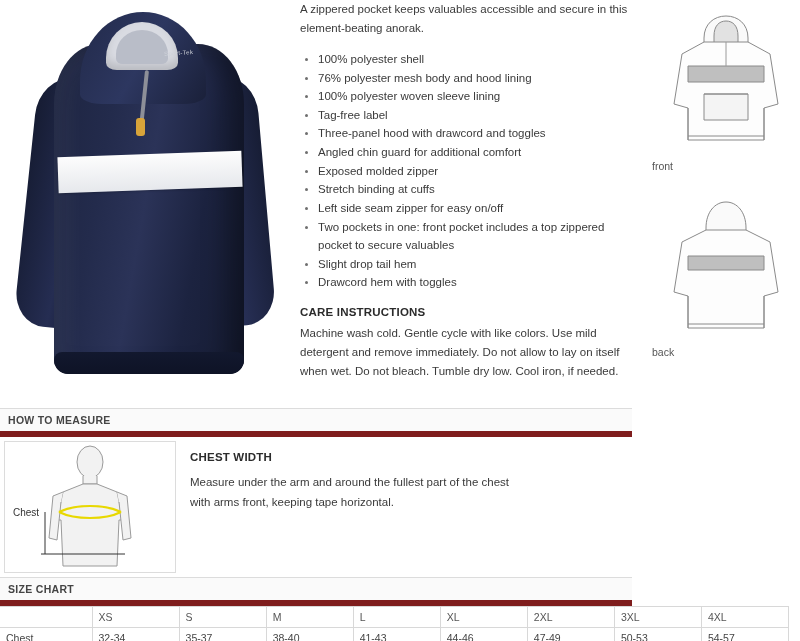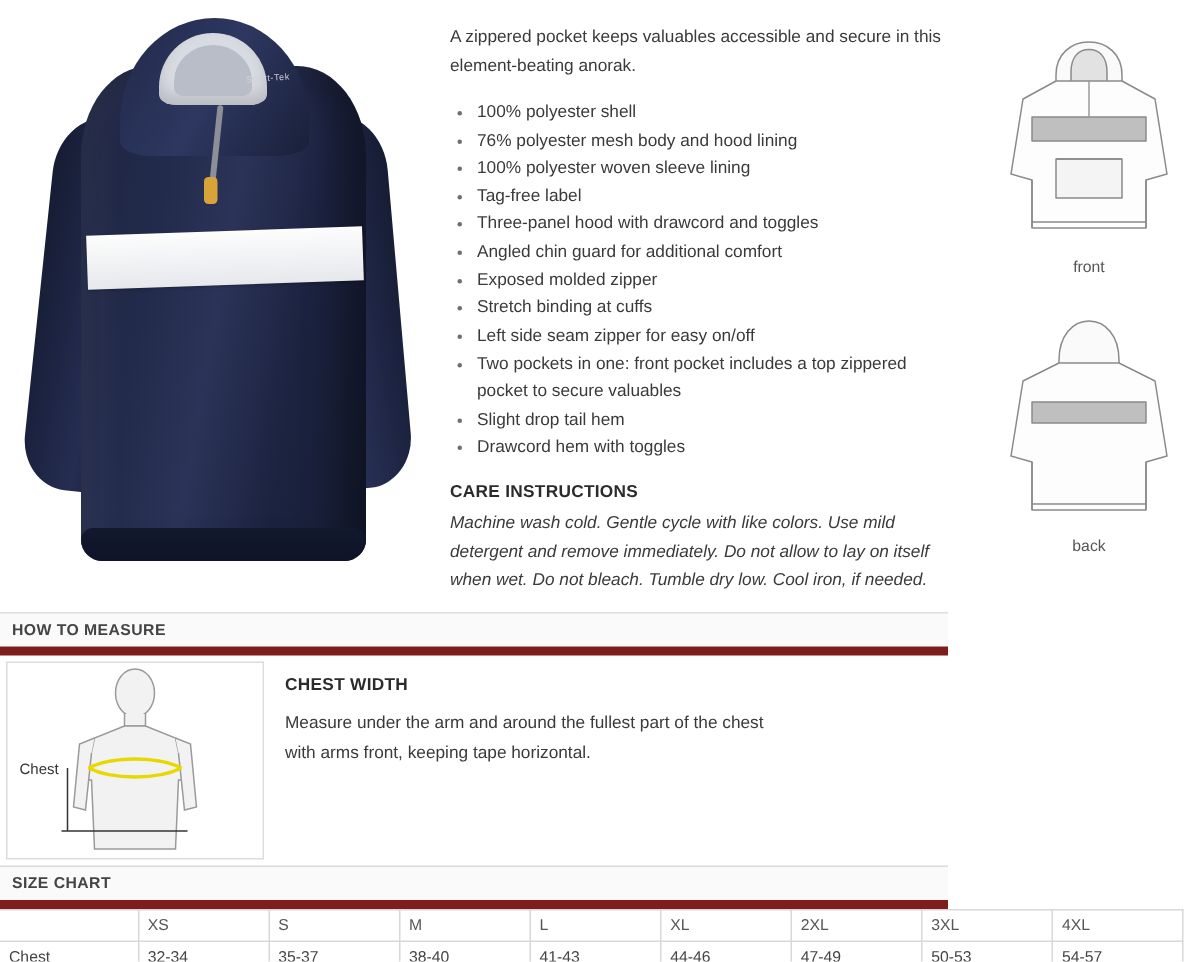--- a/index.html
+++ b/index.html
@@ -139,21 +139,21 @@
     top: 346px;
     width: 190px;
     height: 22px;
     background: linear-gradient(180deg,#12182e,#0e1326);
     border-radius: 8px 8px 14px 14px;
   }
 
   
   .desc-col {
     flex: 1 1 auto;
-    padding: 16px 14px 0 4px;
+    padding: 0 14px 0 4px;
     width: 360px;
   }
   .desc-intro {
     font-size: 11.5px;
     line-height: 1.65;
     color: #3a3a3a;
     margin: 0 0 12px 0;
   }
   .feature-list {
     list-style: none;
@@ -182,36 +182,35 @@
     font-weight: bold;
     color: #2b2b2b;
     margin: 6px 0 6px 0;
     letter-spacing: .2px;
   }
   .care-text {
     font-size: 11.5px;
     line-height: 1.65;
     color: #3a3a3a;
     margin: 0 0 16px 0;
-    font-style: italic;
   }
   .tips-link {
     font-size: 10px;
     color: #2a58b8;
     text-decoration: none;
     display: inline-block;
     margin-top: 2px;
   }
 
   
   .sketch-col {
     flex: 0 0 148px;
     width: 148px;
-    padding-top: 20px;
-    text-align: center;
+    padding-top: 8px;
+    text-align: left;
   }
   .sketch-box { width: 148px; height: 150px; position: relative; }
   .sketch-caption {
     font-size: 10.5px;
     color: #555;
     margin: 2px 0 22px 0;
   }
 
   
   .section-bar {

